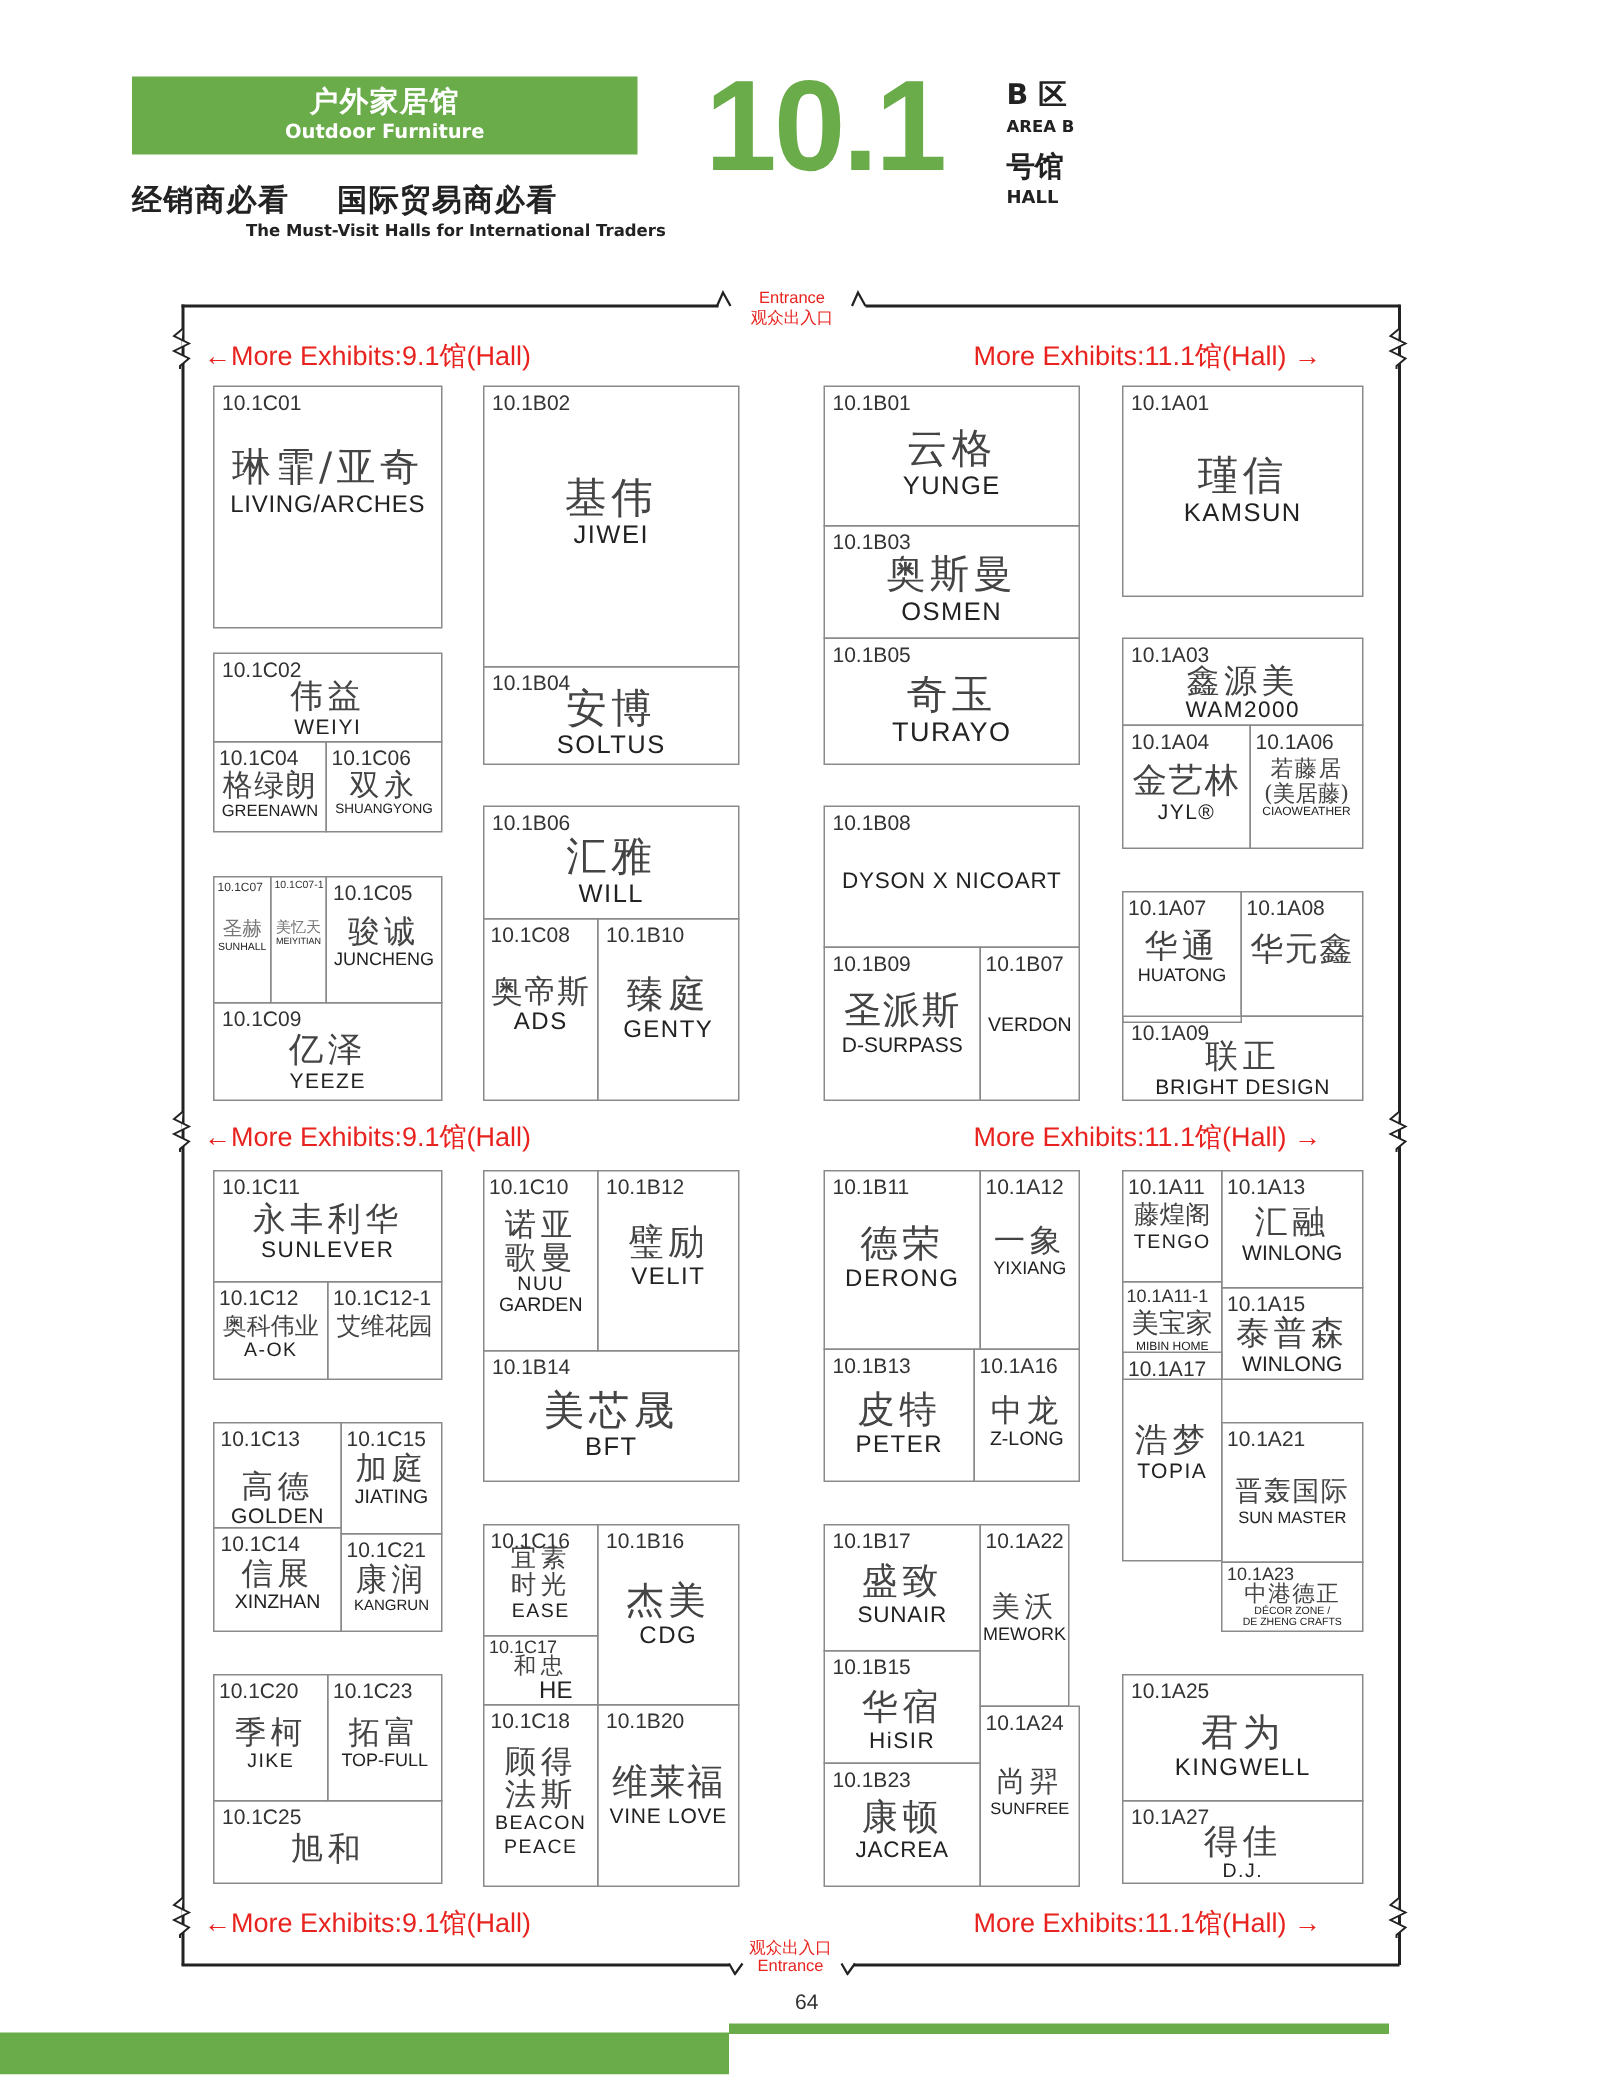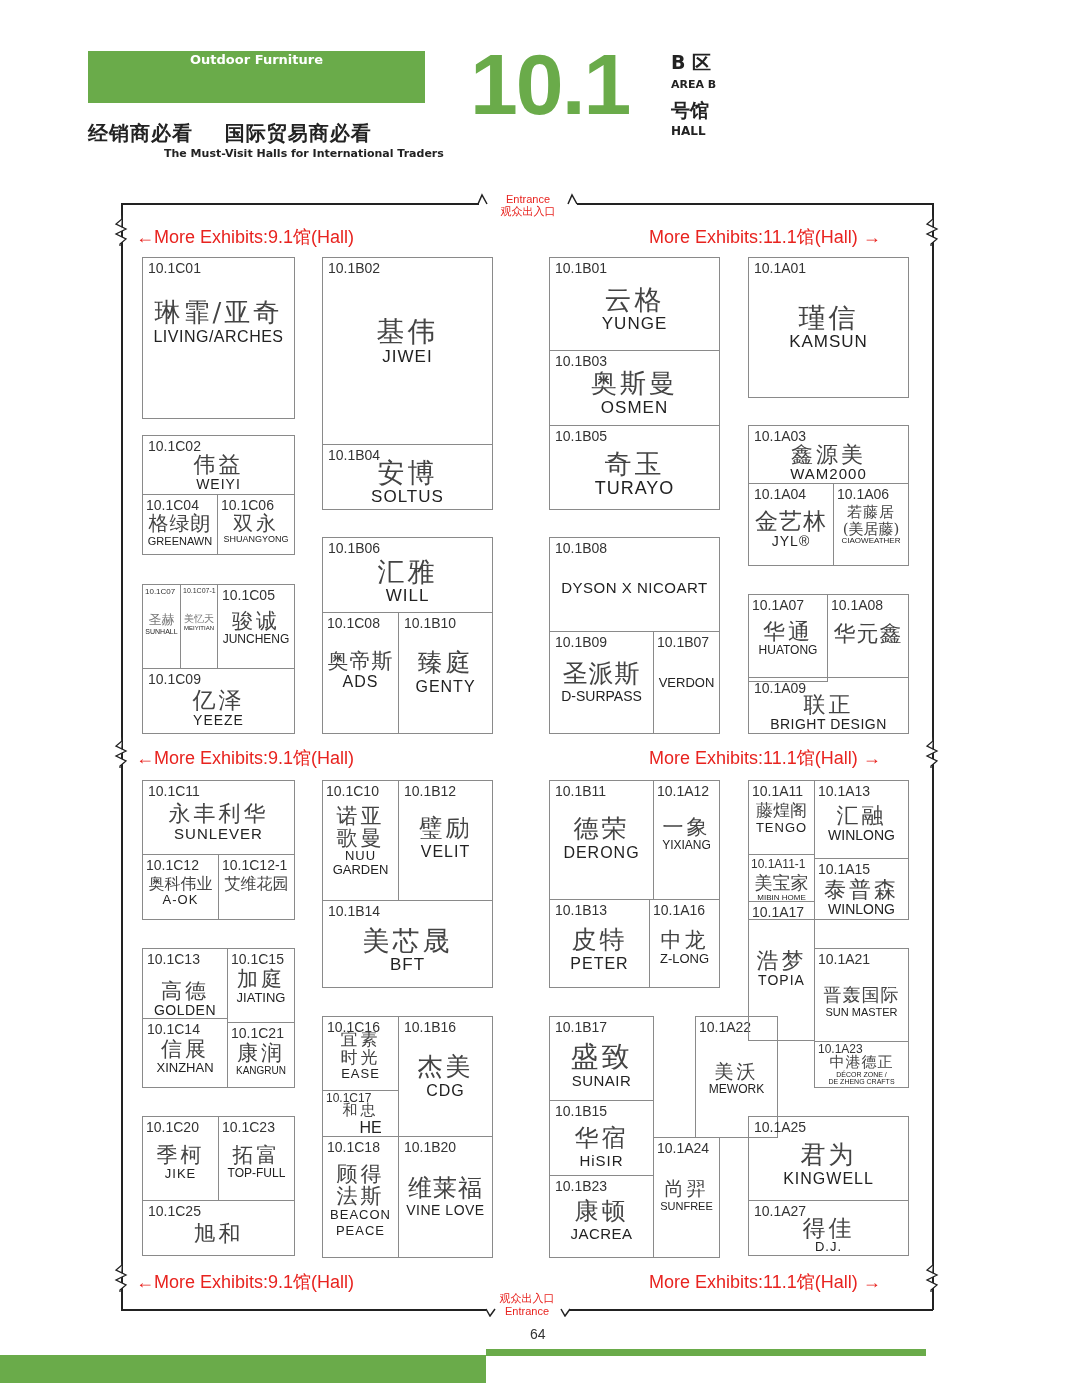--- a/index.html
+++ b/index.html
@@ -23,20 +23,21 @@
   .en{font-family:"Liberation Sans",sans-serif;color:#222;letter-spacing:1px;line-height:1.1;}
   .inner{position:absolute;left:0;right:0;display:flex;flex-direction:column;align-items:center;justify-content:center;}
   .page-num{left:530px;top:1326px;font-size:14px;color:#333;font-family:"Liberation Sans",sans-serif;}
   .bar-left{left:0;top:1355px;width:486px;height:28px;background:#6aab4a;}
   .bar-right{left:486px;top:1349px;width:440px;height:7px;background:#6aab4a;}
 </style>
 </head>
 <body>
 
 <div class="abs hdr-box">
+  <div class="hdr-cn">户外家居馆</div>
   <div class="hdr-en">Outdoor Furniture</div>
 </div>
 <div class="abs sub-cn" style="white-space:pre;">经销商必看    国际贸易商必看</div>
 <div class="abs sub-en">The Must-Visit Halls for International Traders</div>
 <div class="abs hall-num">10.1</div>
 <div class="abs hall-side" style="top:50px;font-size:19px;">B 区</div>
 <div class="abs hall-side" style="top:78px;font-size:11px;">AREA B</div>
 <div class="abs hall-side" style="top:98px;font-size:19px;">号馆</div>
 <div class="abs hall-side" style="top:124px;font-size:12px;">HALL</div>
 
@@ -430,25 +431,25 @@
   <div class="code" style="left:3px;">10.1A16</div>
   <div class="inner" style="top:28px;">
       <div class="cn" style="font-size:21px;">中龙</div>
       <div class="en" style="font-size:13px;letter-spacing:0;">Z-LONG</div>
     </div>
 </div>
 
 <div class="cell" style="left:549px;top:1016px;width:105px;height:85px;">
   <div class="code">10.1B17</div>
   <div class="inner" style="top:24px;">
-      <div class="cn" style="font-size:28px;">盛致</div>
+      <div class="cn" style="font-size:24px;">盛致</div>
       <div class="en" style="font-size:15px;letter-spacing:0.5px;">SUNAIR</div>
     </div>
 </div>
-<div class="cell" style="left:653px;top:1016px;width:83px;height:122px;margin-left:42px;">
+<div class="cell" style="left:653px;top:1016px;width:60px;height:122px;">
   <div class="code" style="left:3px;">10.1A22</div>
   <div class="inner" style="top:44px;">
       <div class="cn" style="font-size:19px;">美沃</div>
       <div class="en" style="font-size:12px;letter-spacing:0;">MEWORK</div>
     </div>
 </div>
 <div class="cell" style="left:549px;top:1100px;width:105px;height:76px;">
   <div class="code">10.1B15</div>
   <div class="inner" style="top:24px;">
       <div class="cn" style="font-size:24px;">华宿</div>

